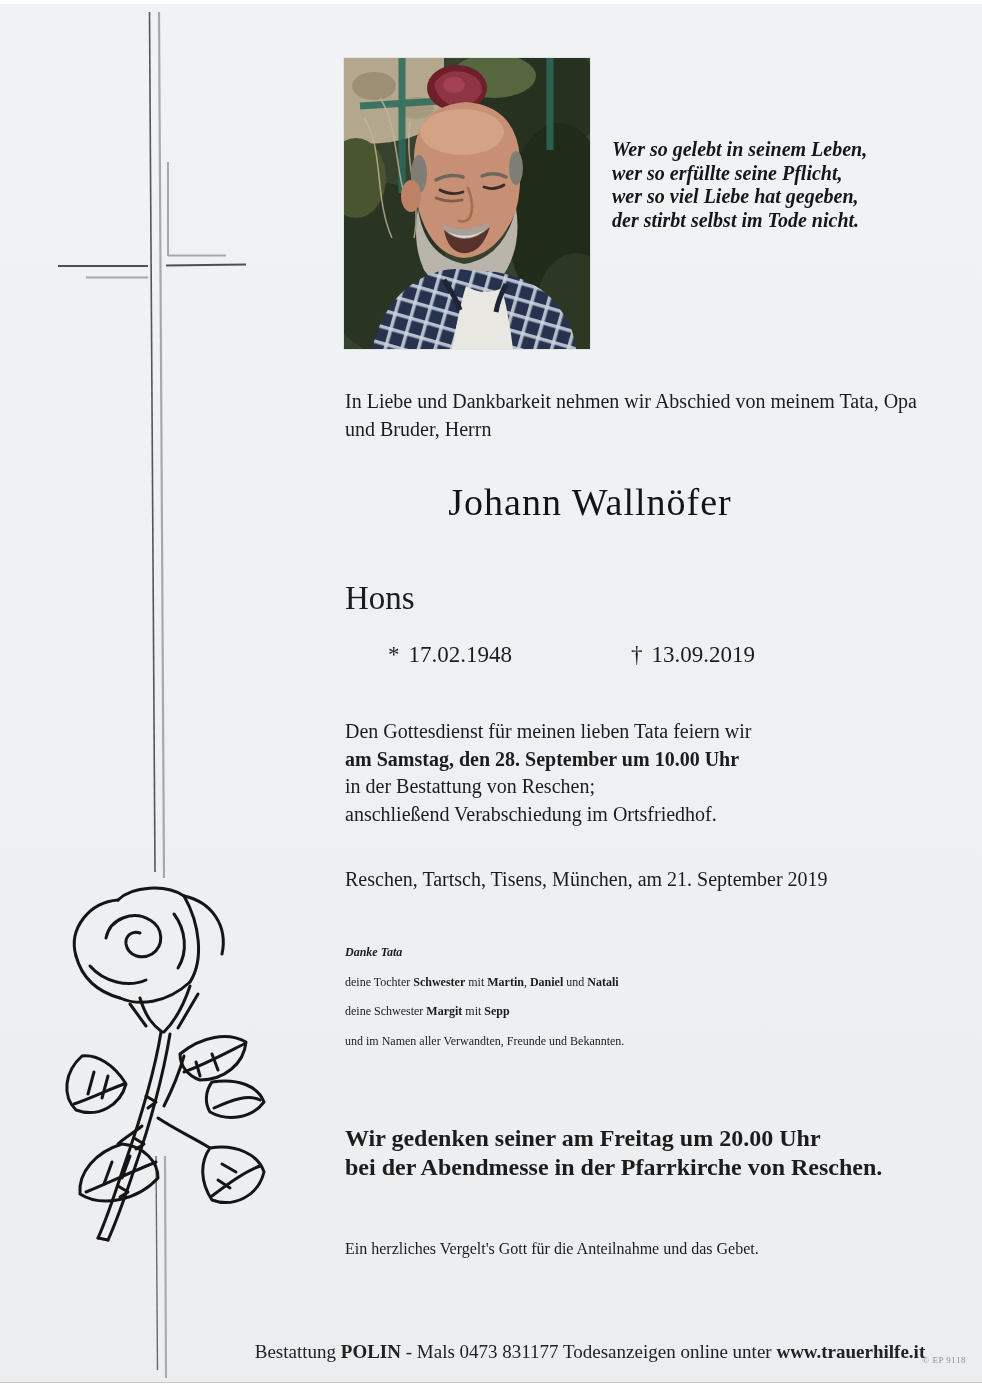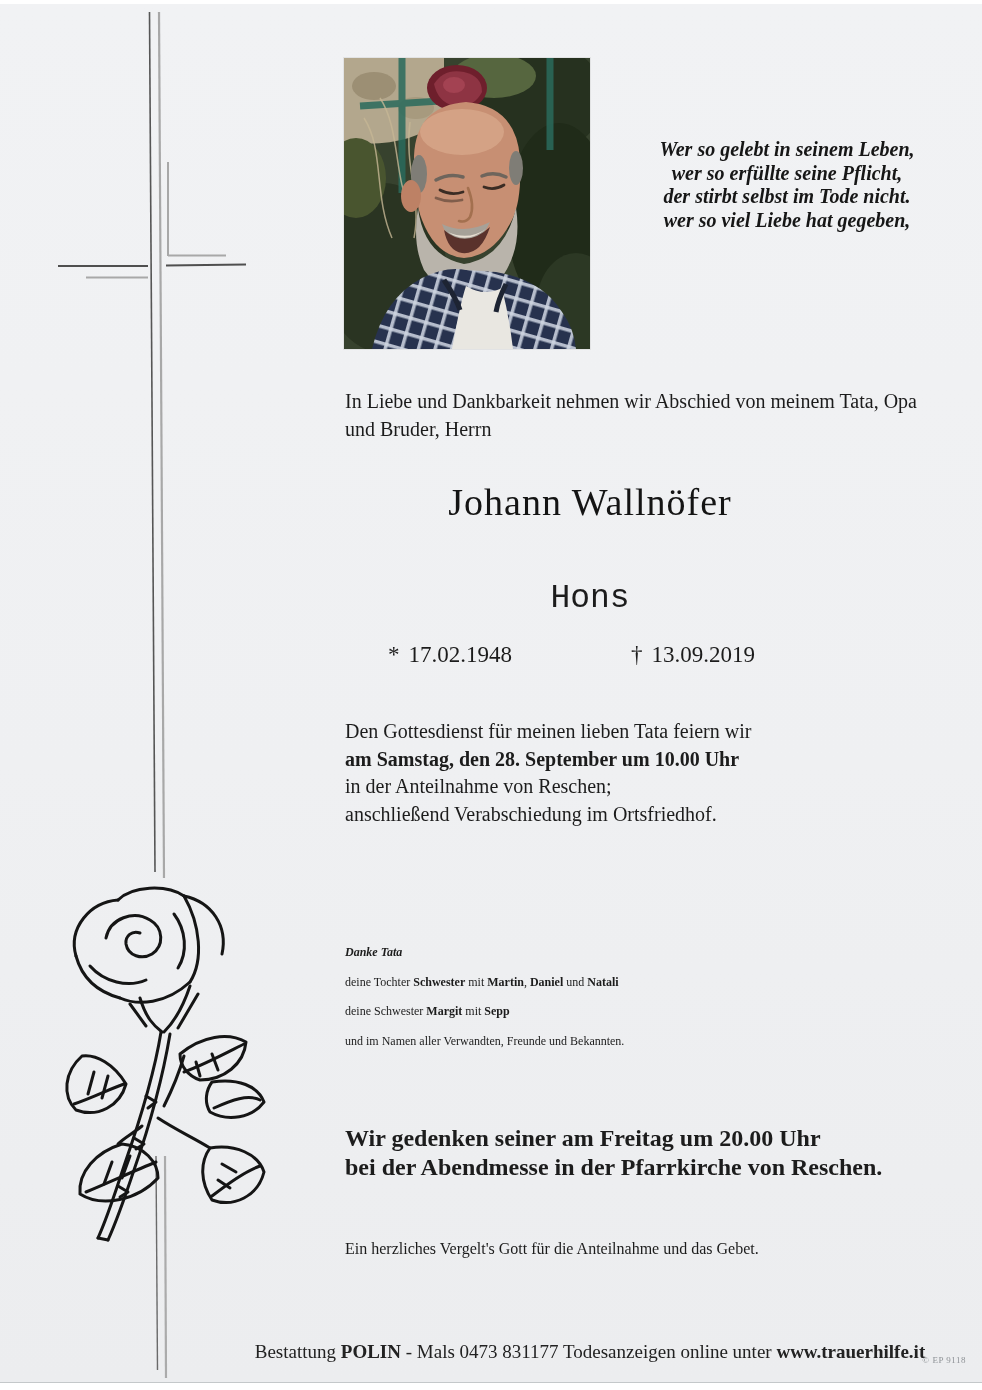--- a/index.html
+++ b/index.html
@@ -12,29 +12,29 @@
     border-bottom:7px solid #fff;
     font-family:"Liberation Serif","DejaVu Serif",serif;
     color:#1c1c1c;
     overflow:hidden;
   }
   .bottom-edge{position:absolute;left:0;bottom:0;width:100%;height:1px;background:#c4c8ca;}
   .cross-svg{position:absolute;left:0;top:0;pointer-events:none;}
   .photo{position:absolute;left:344px;top:54px;width:246px;height:291px;box-shadow:0 0 0 1px #e2e3e4;}
   .verse{
     position:absolute;left:612px;top:134px;width:350px;
-    text-align:center;font-size:20px;line-height:23.6px;
+    text-align:left;font-size:20px;line-height:23.6px;
     font-weight:700;font-style:italic;color:#161616;
   }
   .intro{position:absolute;left:345px;top:383px;width:600px;font-size:20px;line-height:28px;}
   .name{
     position:absolute;left:345px;top:476px;width:490px;margin:0;
     text-align:center;font-size:38px;font-weight:400;letter-spacing:1px;color:#141414;
   }
-  .nickname{position:absolute;left:345px;top:576px;width:490px;text-align:center;font-size:33px;font-family:Liberation Mono, monospace;}
+  .nickname{position:absolute;left:345px;top:576px;width:490px;text-align:left;font-size:33px;}
   .dates{position:absolute;left:345px;top:638px;width:490px;height:30px;font-size:23px;text-align:right;}
   .dates .birth{position:absolute;left:43px;}
   .dates .death{position:absolute;left:278px;margin-left:8px;}
   .dates .sym{display:inline-block;margin-right:9px;}
   .service{position:absolute;left:345px;top:714px;font-size:20px;line-height:27.5px;}
   .bold-line{font-weight:700;}
   .dateline{position:absolute;left:345px;top:864px;font-size:20px;}
   .family{position:absolute;left:345px;top:934px;font-size:12px;line-height:29.5px;}
   .family .heading{font-weight:700;font-style:italic;}
   .memorial{position:absolute;left:345px;top:1120px;font-size:24px;line-height:28.5px;font-weight:700;}
@@ -135,22 +135,22 @@
 
     <path d="M108,291 Q116,246 122,228 Q140,239 158,230 Q165,258 169,291 Z" fill="#e9e7e1"></path>
 
     <path d="M100,222 Q112,240 116,252" stroke="#1d2433" stroke-width="5" fill="none"></path>
     <path d="M162,226 Q154,242 152,254" stroke="#1d2433" stroke-width="5" fill="none"></path>
   </svg>
 
   <div class="verse">
     <div>Wer so gelebt in seinem Leben,</div>
     <div>wer so erfüllte seine Pflicht,</div>
+    <div>wer so viel Liebe hat gegeben,</div>
     <div>der stirbt selbst im Tode nicht.</div>
-    <div>wer so viel Liebe hat gegeben,</div>
   </div>
 
   <div class="intro">
     <div>In Liebe und Dankbarkeit nehmen wir Abschied von meinem Tata, Opa</div>
     <div>und Bruder, Herrn</div>
   </div>
 
   <h1 class="name">Johann Wallnöfer</h1>
   <div class="nickname">Hons</div>
 
@@ -159,24 +159,25 @@
       <span class="sym">*</span><span>17.02.1948</span>
     </span>
     <span class="death">
       <span class="sym">†</span><span>13.09.2019</span>
     </span>
   </div>
 
   <div class="service">
     <div>Den Gottesdienst für meinen lieben Tata feiern wir</div>
     <div class="bold-line">am Samstag, den 28. September um 10.00 Uhr</div>
-    <div>in der Anteilnahme von Reschen;</div>
+    <div>in der Bestattung von Reschen;</div>
     <div>anschließend Verabschiedung im Ortsfriedhof.</div>
   </div>
 
+  <div class="dateline">Reschen, Tartsch, Tisens, München, am 21. September 2019</div>
 
   <div class="family">
     <div class="heading">Danke Tata</div>
     <div><span>deine Tochter </span><b>Schwester</b><span> mit </span><b>Martin</b><span>, </span><b>Daniel</b><span> und </span><b>Natali</b></div>
     <div><span>deine Schwester </span><b>Margit</b><span> mit </span><b>Sepp</b></div>
     <div>und im Namen aller Verwandten, Freunde und Bekannten.</div>
   </div>
 
   <div class="memorial">
     <div>Wir gedenken seiner am Freitag um 20.00 Uhr</div>

